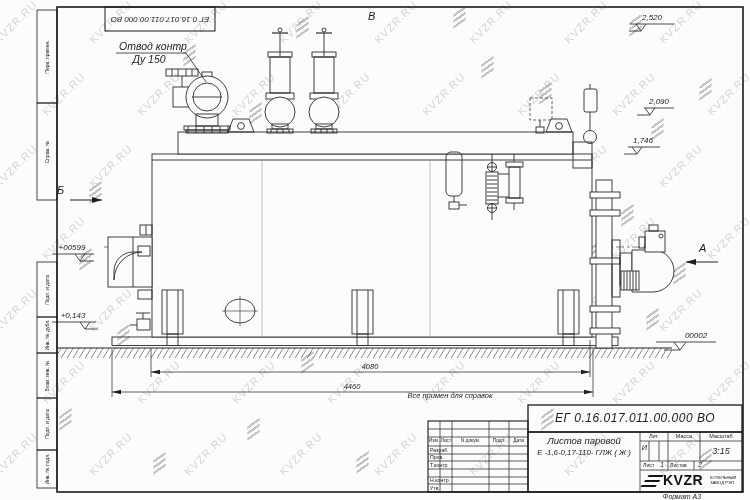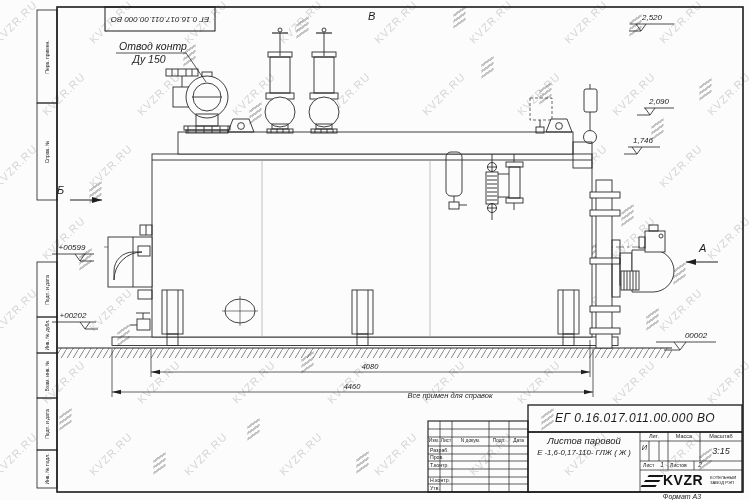--- a/index.html
+++ b/index.html
@@ -409,21 +409,21 @@
   <div class="t ctr" style="left:116px;top:41px;width:74px;font-size:10.5px;">Отвод контр</div>
   <div class="t ctr" style="left:118px;top:54px;width:62px;font-size:10.5px;">Ду 150</div>
   <div class="t" style="left:368px;top:11px;font-size:11px;">В</div>
   <div class="t" style="left:57px;top:185px;font-size:11px;">Б</div>
   <div class="t" style="left:699px;top:243px;font-size:11px;">А</div>
 
   <div class="t ctr" style="left:630px;top:14px;width:44px;font-size:8px;">2,520</div>
   <div class="t ctr" style="left:642px;top:98px;width:34px;font-size:8px;">2,090</div>
   <div class="t ctr" style="left:626px;top:137px;width:34px;font-size:8px;">1,746</div>
   <div class="t ctr" style="left:50px;top:244px;width:44px;font-size:8px;">+00599</div>
-  <div class="t ctr" style="left:50px;top:312px;width:46px;font-size:8px;">+00202</div>
+  <div class="t ctr" style="left:50px;top:312px;width:46px;font-size:8px;">+0,143</div>
   <div class="t ctr" style="left:678px;top:332px;width:36px;font-size:8px;">00002</div>
 
   <div class="t ctr" style="left:340px;top:363px;width:60px;font-size:7.5px;">4080</div>
   <div class="t ctr" style="left:322px;top:383px;width:60px;font-size:7.5px;">4460</div>
 
   <div class="t ctr" style="left:395px;top:392px;width:110px;font-size:7.5px;">Все примен для справок</div>
 
   <div class="stamp" style="left:37px;top:10px;width:20px;height:93px;">
       <span>Перв. примен.</span>
     </div>

